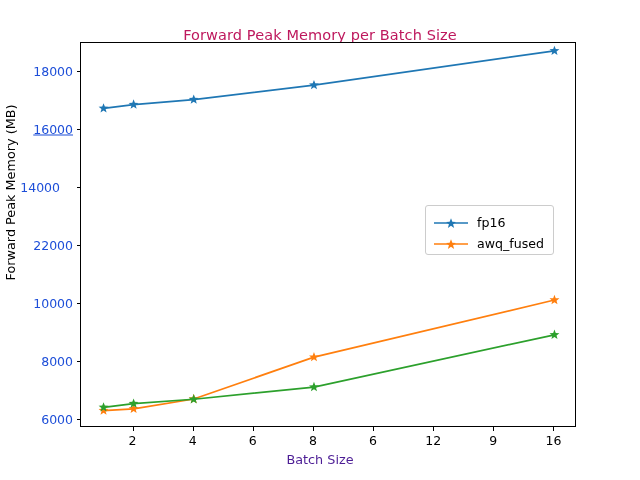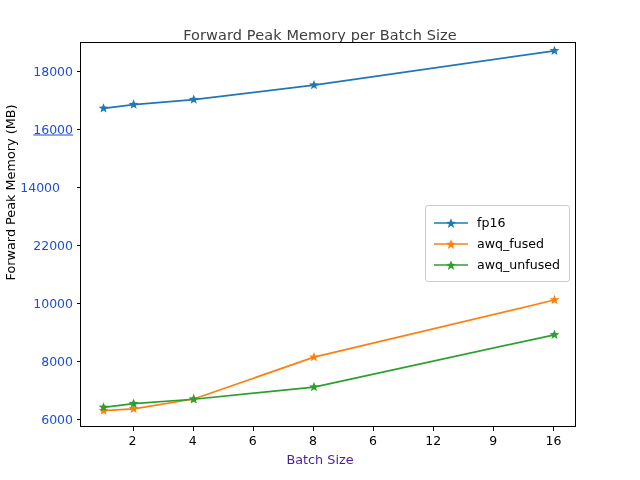--- a/index.html
+++ b/index.html
@@ -20,21 +20,21 @@
     height: 480px;
     background: #ffffff;
   }
   #chart-title {
     position: absolute;
     left: 0;
     top: 27px;
     width: 640px;
     text-align: center;
     font-size: 14.5px;
-    color: #404040;
+    color: #be185d;
     letter-spacing: 0.1px;
   }
   
   #plot-area {
     position: absolute;
     left: 80px;
     top: 42px;
     width: 496px;
     height: 385px;
     border: 1px solid #000000;
@@ -100,21 +100,21 @@
     font-size: 12.8px;
     color: #4c1d95;
   }
   #legend {
     position: absolute;
     left: 425px;
     top: 205px;
     border: 1px solid #cccccc;
     border-radius: 3px;
     background: #ffffff;
-    padding: 6px 9px 6px 7px;
+    padding: 6px 9px 0 7px;
     box-shadow: none;
   }
   .legend-row {
     display: flex;
     align-items: center;
     height: 21px;
   }
   .legend-sample {
     width: 36px;
     height: 14px;
@@ -204,22 +204,15 @@
       </svg>
       <span class="legend-label">fp16</span>
     </div>
     <div class="legend-row">
       <svg class="legend-sample" viewBox="0 0 36 14">
         <line x1="1" y1="7" x2="35" y2="7" stroke="#ff7f0e" stroke-width="1.6"></line>
         <path d="M18 2.2 L19.35 5.75 L23 5.95 L20.1 8.3 L21.1 11.9 L18 9.8 L14.9 11.9 L15.9 8.3 L13 5.95 L16.65 5.75 Z" fill="#ff7f0e"></path>
       </svg>
       <span class="legend-label">awq_fused</span>
     </div>
-    <div class="legend-row">
-      <svg class="legend-sample" viewBox="0 0 36 14">
-        <line x1="1" y1="7" x2="35" y2="7" stroke="#2ca02c" stroke-width="1.6"></line>
-        <path d="M18 2.2 L19.35 5.75 L23 5.95 L20.1 8.3 L21.1 11.9 L18 9.8 L14.9 11.9 L15.9 8.3 L13 5.95 L16.65 5.75 Z" fill="#2ca02c"></path>
-      </svg>
-      <span class="legend-label">awq_unfused</span>
-    </div>
   </div>
 
 </div>
 
 </body></html>

